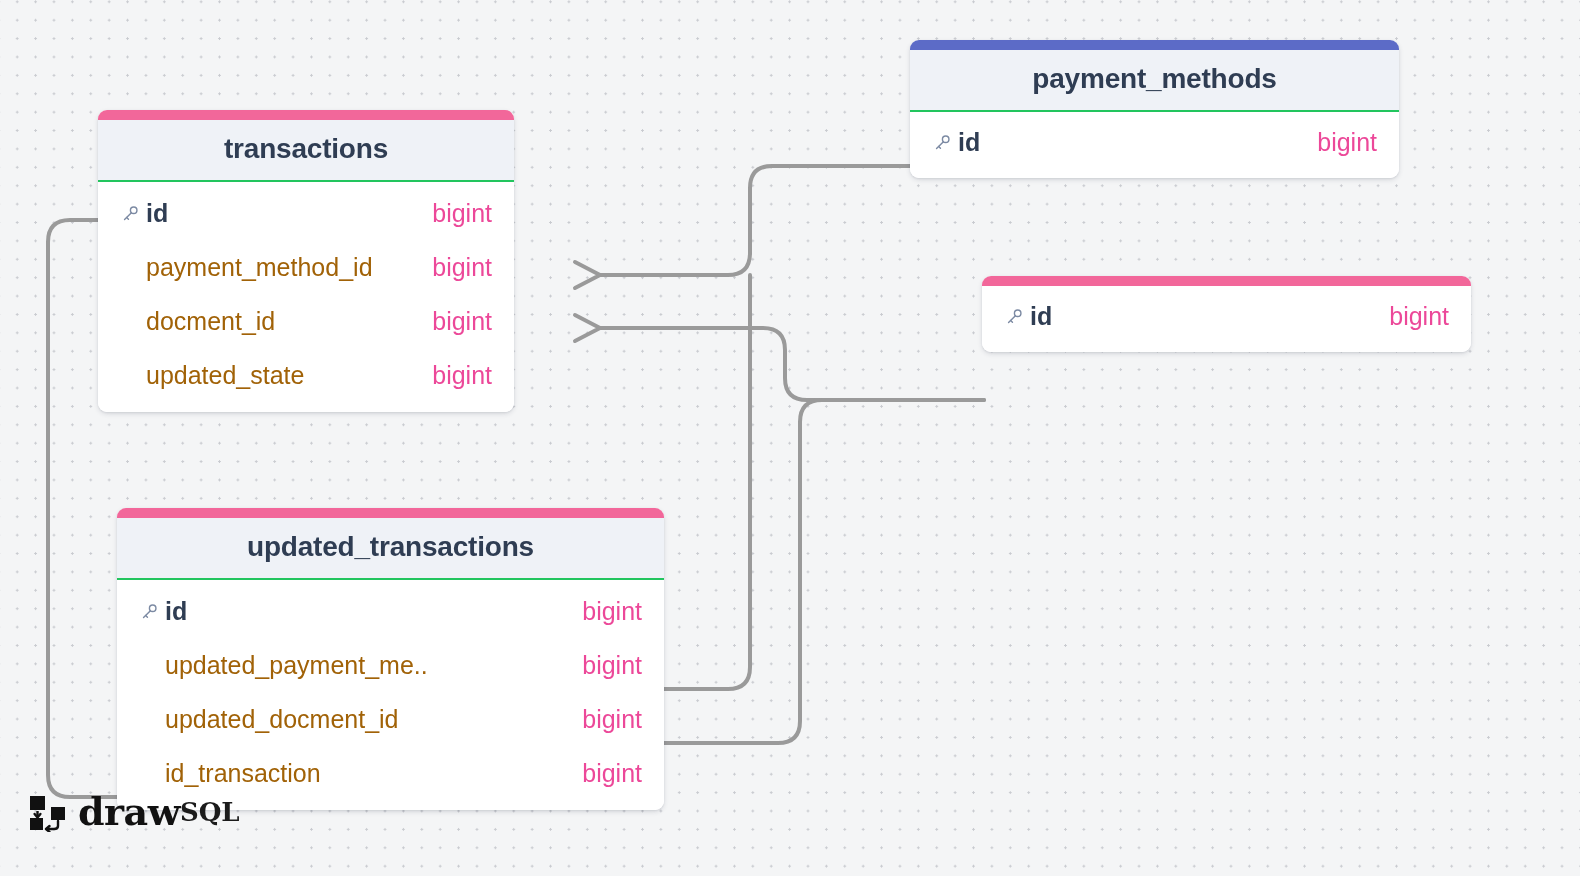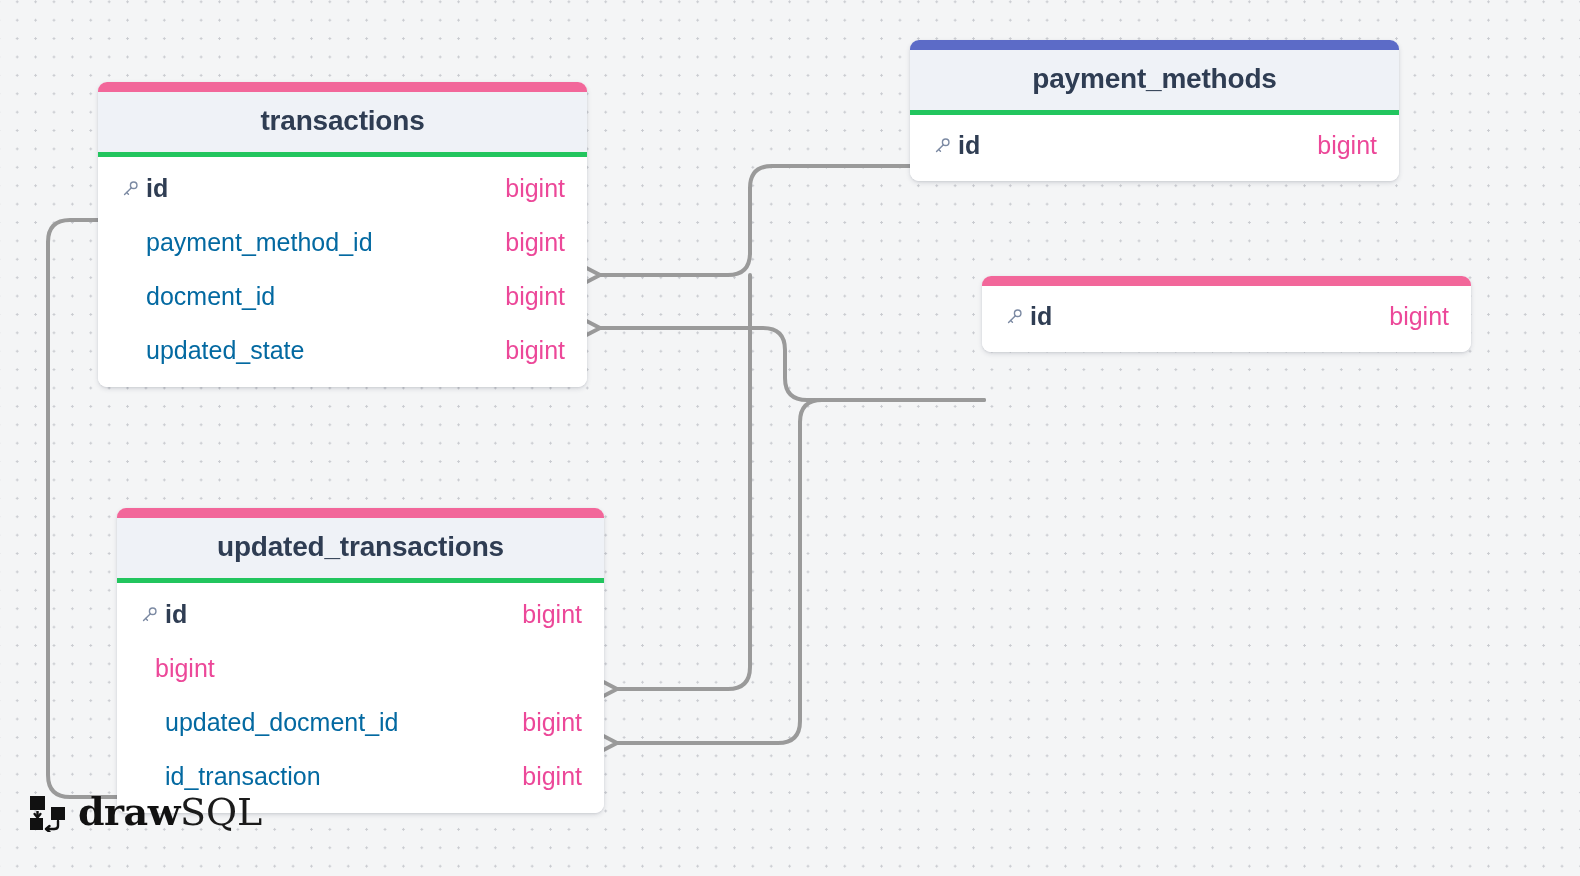--- a/index.html
+++ b/index.html
@@ -44,21 +44,21 @@
     background: #ffffff;
     box-shadow: 0 2px 5px rgba(30,40,60,0.13), 0 1px 2px rgba(30,40,60,0.08);
     overflow: hidden;
   }
   .accent-bar {
     height: 10px;
     width: 100%;
   }
   .table-header {
     background: #eff2f7;
-    border-bottom: 5px solid #22c55e;
+    border-bottom: 2px solid #22c55e;
     text-align: center;
     color: #2f3d53;
     font-weight: bold;
     letter-spacing: -0.2px;
     padding: 13px 12px 15px 12px;
   }
   .table-body {
     background: #ffffff;
     padding: 4px 0 10px 0;
   }
@@ -82,45 +82,45 @@
     height: 17px;
     margin-right: 7px;
     display: inline-block;
     line-height: 0;
   }
   .key-spacer {
     flex: 0 0 auto;
     width: 24px;
   }
   .col-name {
-    color: #0369a1;
+    color: #a16207;
     white-space: nowrap;
     overflow: hidden;
   }
   .col-name.pk {
     color: #2f3d53;
     font-weight: bold;
   }
   .col-type {
     color: #ec4899;
     white-space: nowrap;
     flex: 0 0 auto;
     padding-left: 14px;
   }
 
   
   #tbl-transactions {
-    left: 98px; top: 82px; width: 489px;
+    left: 98px; top: 110px; width: 416px;
   }
   #tbl-transactions .table-header { font-size: 28px; }
   #tbl-transactions .col-row { height: 54px; }
   #tbl-transactions .col-name, #tbl-transactions .col-type { font-size: 25px; }
 
   #tbl-updated-transactions {
-    left: 117px; top: 508px; width: 487px;
+    left: 117px; top: 508px; width: 547px;
   }
   #tbl-updated-transactions .table-header { font-size: 28px; }
   #tbl-updated-transactions .col-row { height: 54px; }
   #tbl-updated-transactions .col-name, #tbl-updated-transactions .col-type { font-size: 25px; }
   #tbl-updated-transactions .col-name { max-width: 322px; }
 
   #tbl-payment-methods {
     left: 910px; top: 40px; width: 489px;
   }
   #tbl-payment-methods .table-header { font-size: 28px; }
@@ -152,22 +152,22 @@
   }
   #watermark .wm-draw {
     font-family: "DejaVu Serif", serif;
     font-weight: bold;
     font-size: 38px;
     color: #111111;
     letter-spacing: -0.5px;
   }
   #watermark .wm-sql {
     font-family: "DejaVu Serif", serif;
-    font-weight: normal;
-    font-size: 38px;
+    font-weight: bold;
+    font-size: 26px;
     color: #1b1b1b;
     letter-spacing: 0px;
   }
 </style>
 </head>
 <body>
 
 <div id="canvas">
 
   <svg id="edges" viewBox="0 0 1580 876" width="1580" height="876">
@@ -249,20 +249,24 @@
               <path d="M13.3 10.8 L3.6 20.5"></path>
               <path d="M6.6 17.5 L9.1 20"></path>
             </svg>
           </span>
           <span class="col-name pk">id</span>
         </span>
         <span class="col-type">bigint</span>
       </div>
 
       <div class="col-row">
+        <span class="col-left">
+          <span class="key-spacer"></span>
+          <span class="col-name">updated_payment_me..</span>
+        </span>
         <span class="col-type">bigint</span>
       </div>
 
       <div class="col-row">
         <span class="col-left">
           <span class="key-spacer"></span>
           <span class="col-name">updated_docment_id</span>
         </span>
         <span class="col-type">bigint</span>
       </div>

